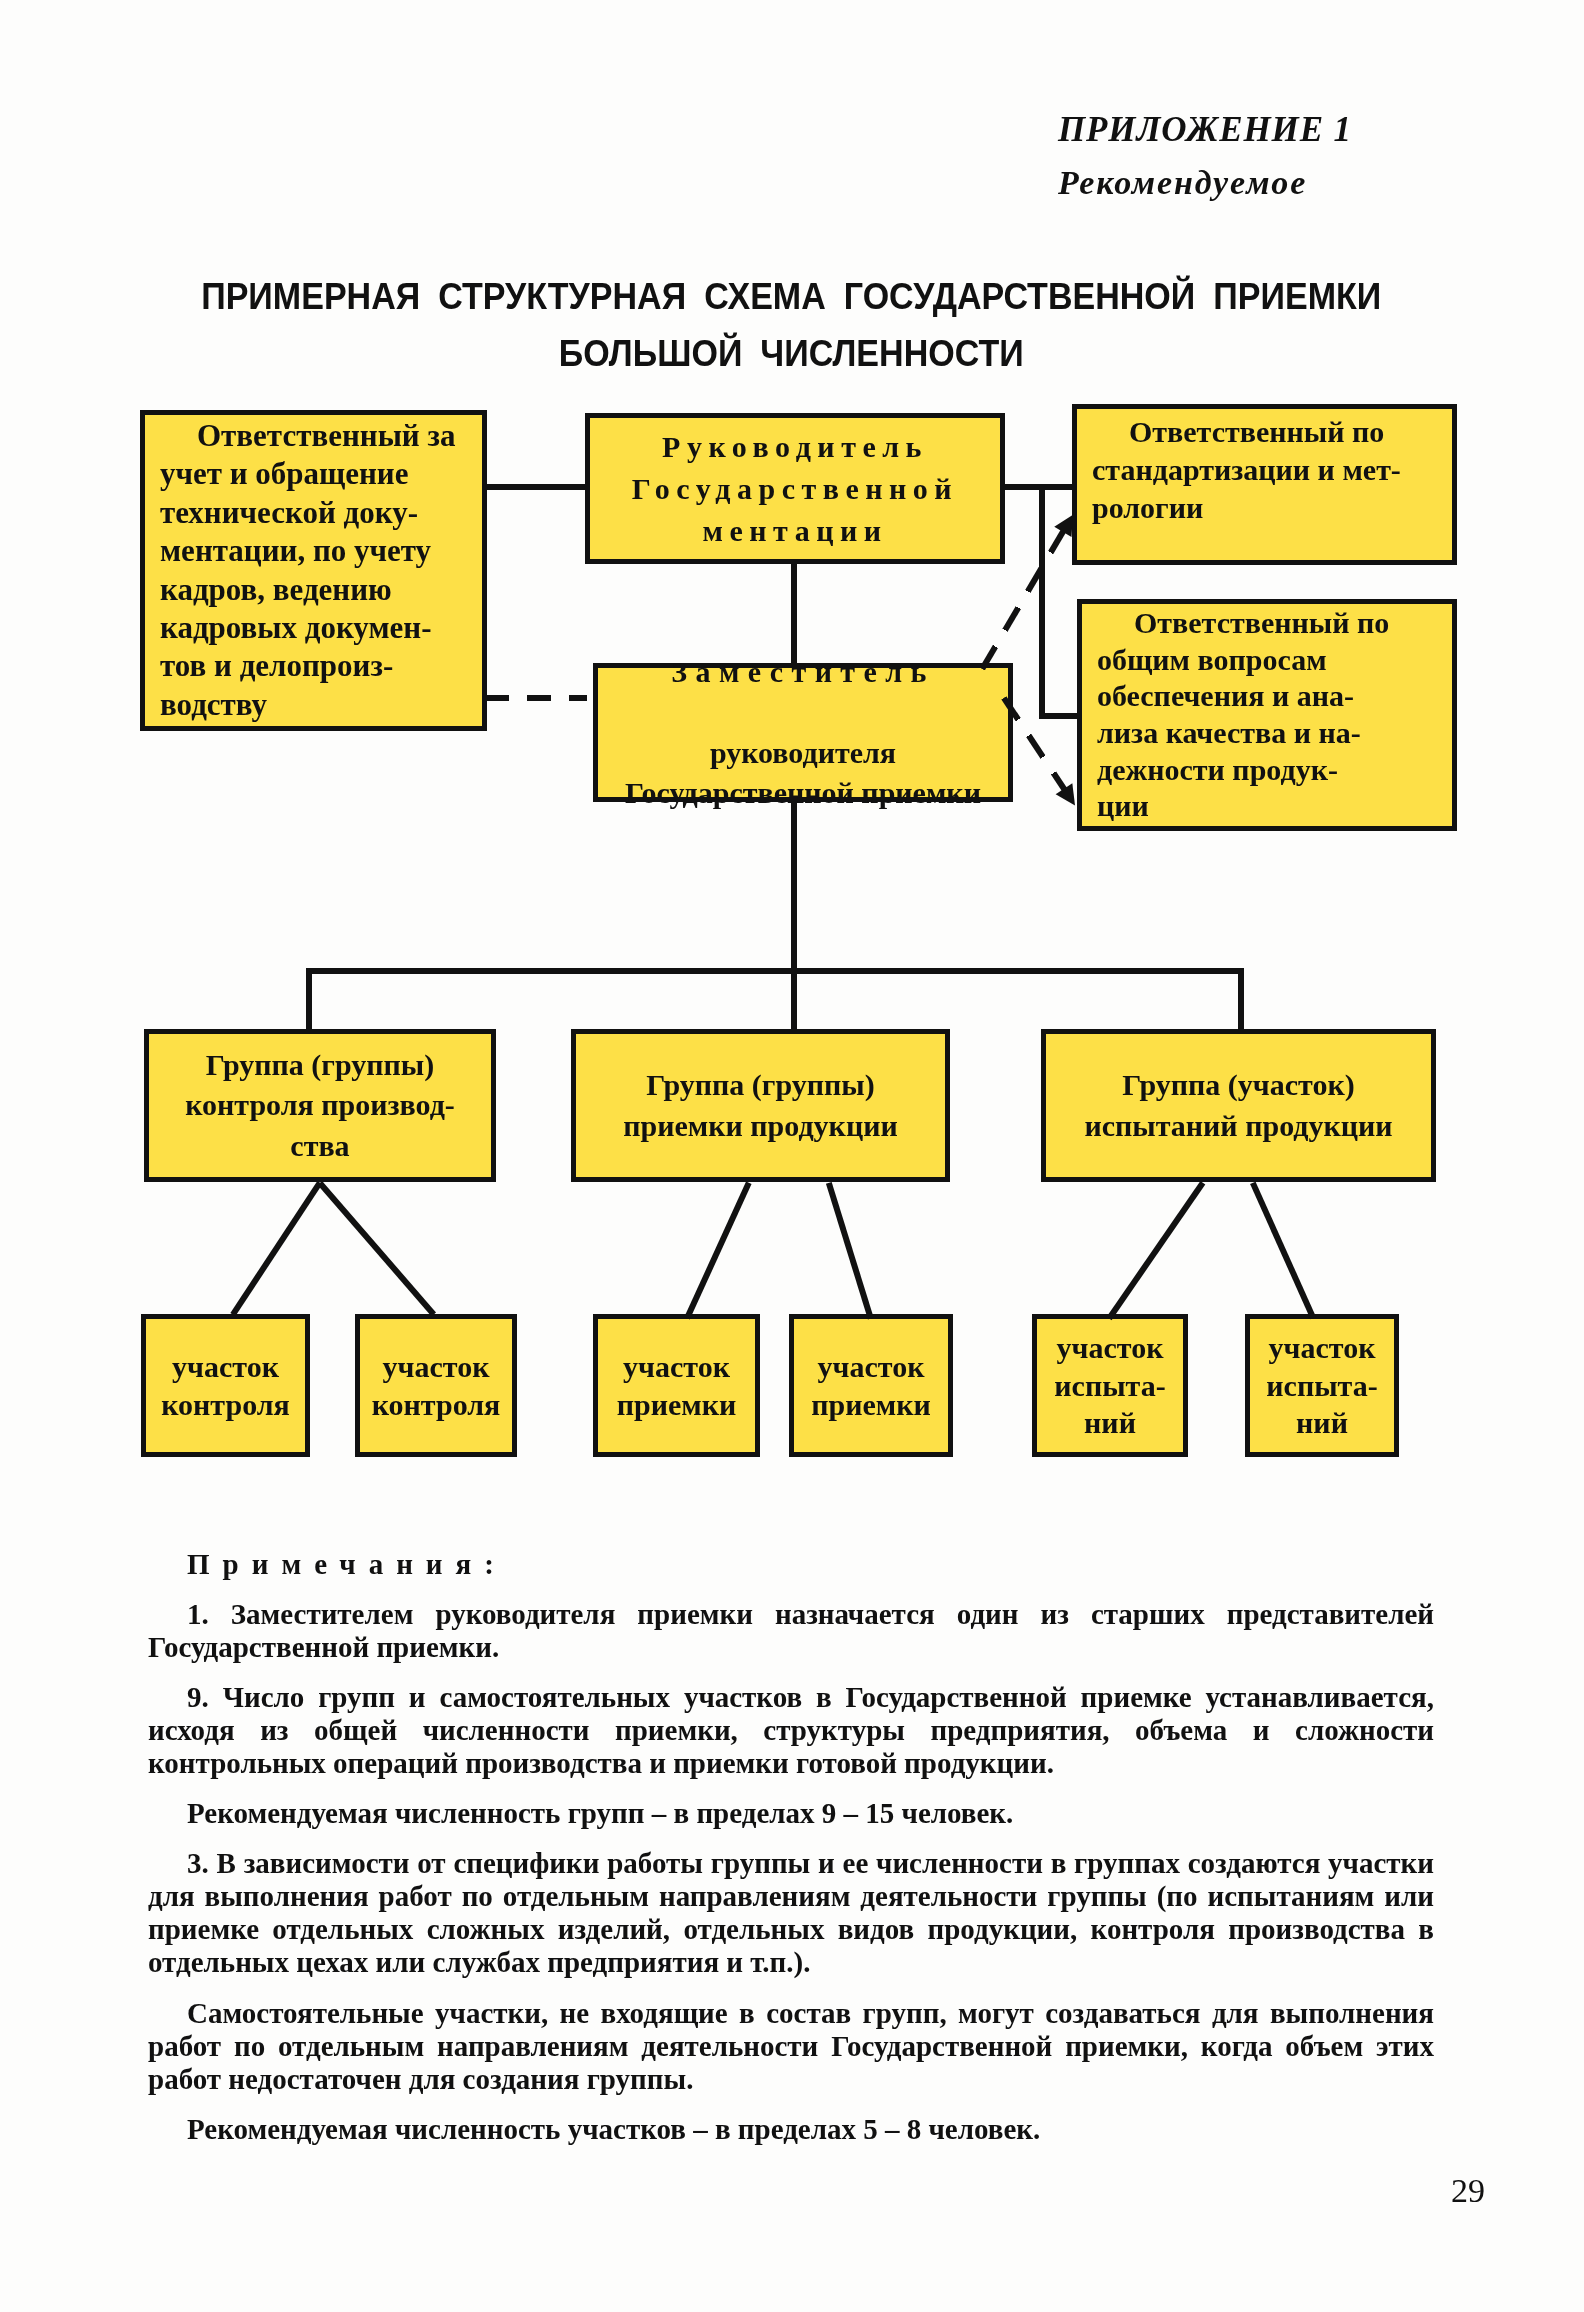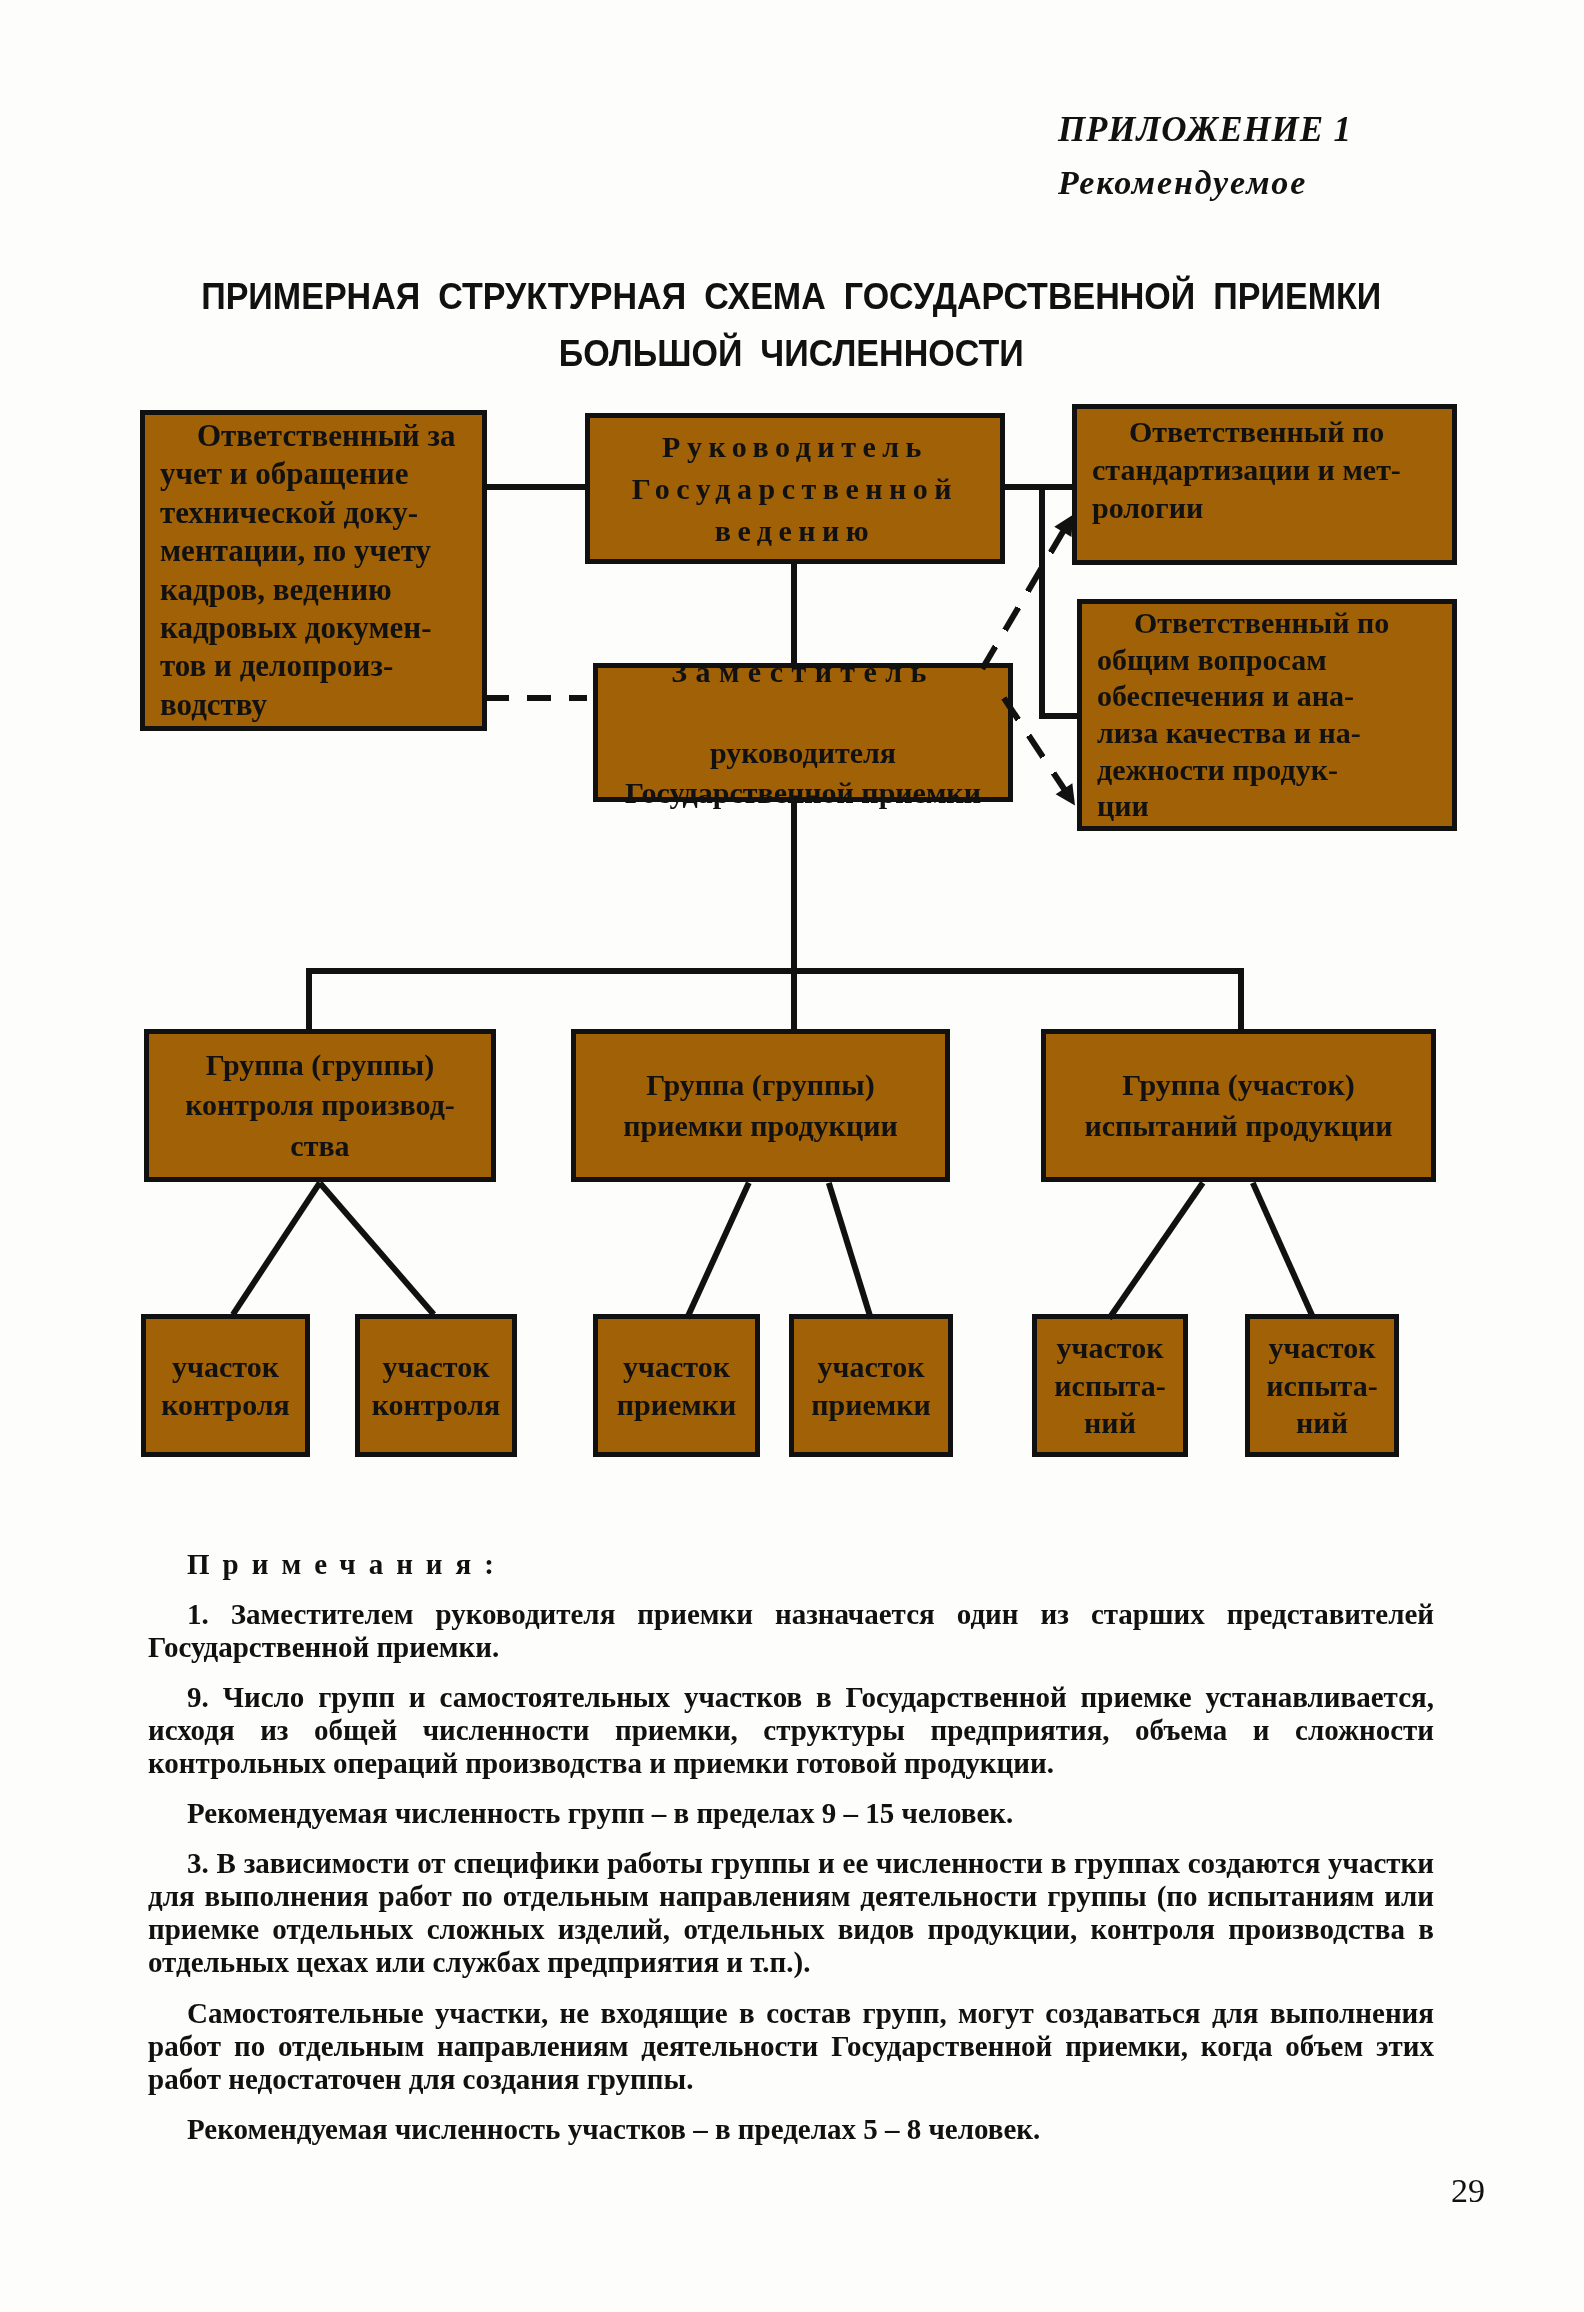--- a/index.html
+++ b/index.html
@@ -19,21 +19,21 @@
   .doc-title{
     position:absolute;top:268px;left:0;width:1585px;
     text-align:center;
     font-family:"Liberation Sans", sans-serif;font-weight:bold;
     font-size:37px;line-height:1.55;letter-spacing:0px;word-spacing:9.3px;
     transform:scaleX(.92);transform-origin:49% top;
   }
   
   .box{
     position:absolute;border:5.6px solid #111;box-sizing:border-box;
-    background:#a16207;
+    background:#fde047;
     font-weight:bold;font-size:30px;line-height:1.28;
     display:flex;align-items:center;justify-content:center;
     white-space:pre-line;text-align:center;
   }
   .box .inner{width:100%;}
   .box.left-text{text-align:left;}
   .box.left-text .inner{padding:3.7px 15px;text-indent:37px;}
   .box-a{left:140px;top:410px;width:347px;height:321px;font-size:31px;line-height:1.24;}
   .box-a .inner{padding:1.9px 15px;text-indent:26px;}
   .box-b{left:585px;top:413px;width:420px;height:151px;letter-spacing:6.5px;line-height:1.4;}
@@ -105,21 +105,21 @@
 ментации, по учету
 кадров, ведению
 кадровых докумен-
 тов и делопроиз-
 водству</div>
   </div>
 
   <div class="box box-b">
     <div class="inner">Руководитель
 Государственной
-ведению</div>
+ментации</div>
   </div>
 
   <div class="box box-c left-text">
     <div class="inner">Ответственный по
 стандартизации и мет-
 рологии</div>
   </div>
 
   <div class="box box-d left-text">
     <div class="inner">Ответственный по

